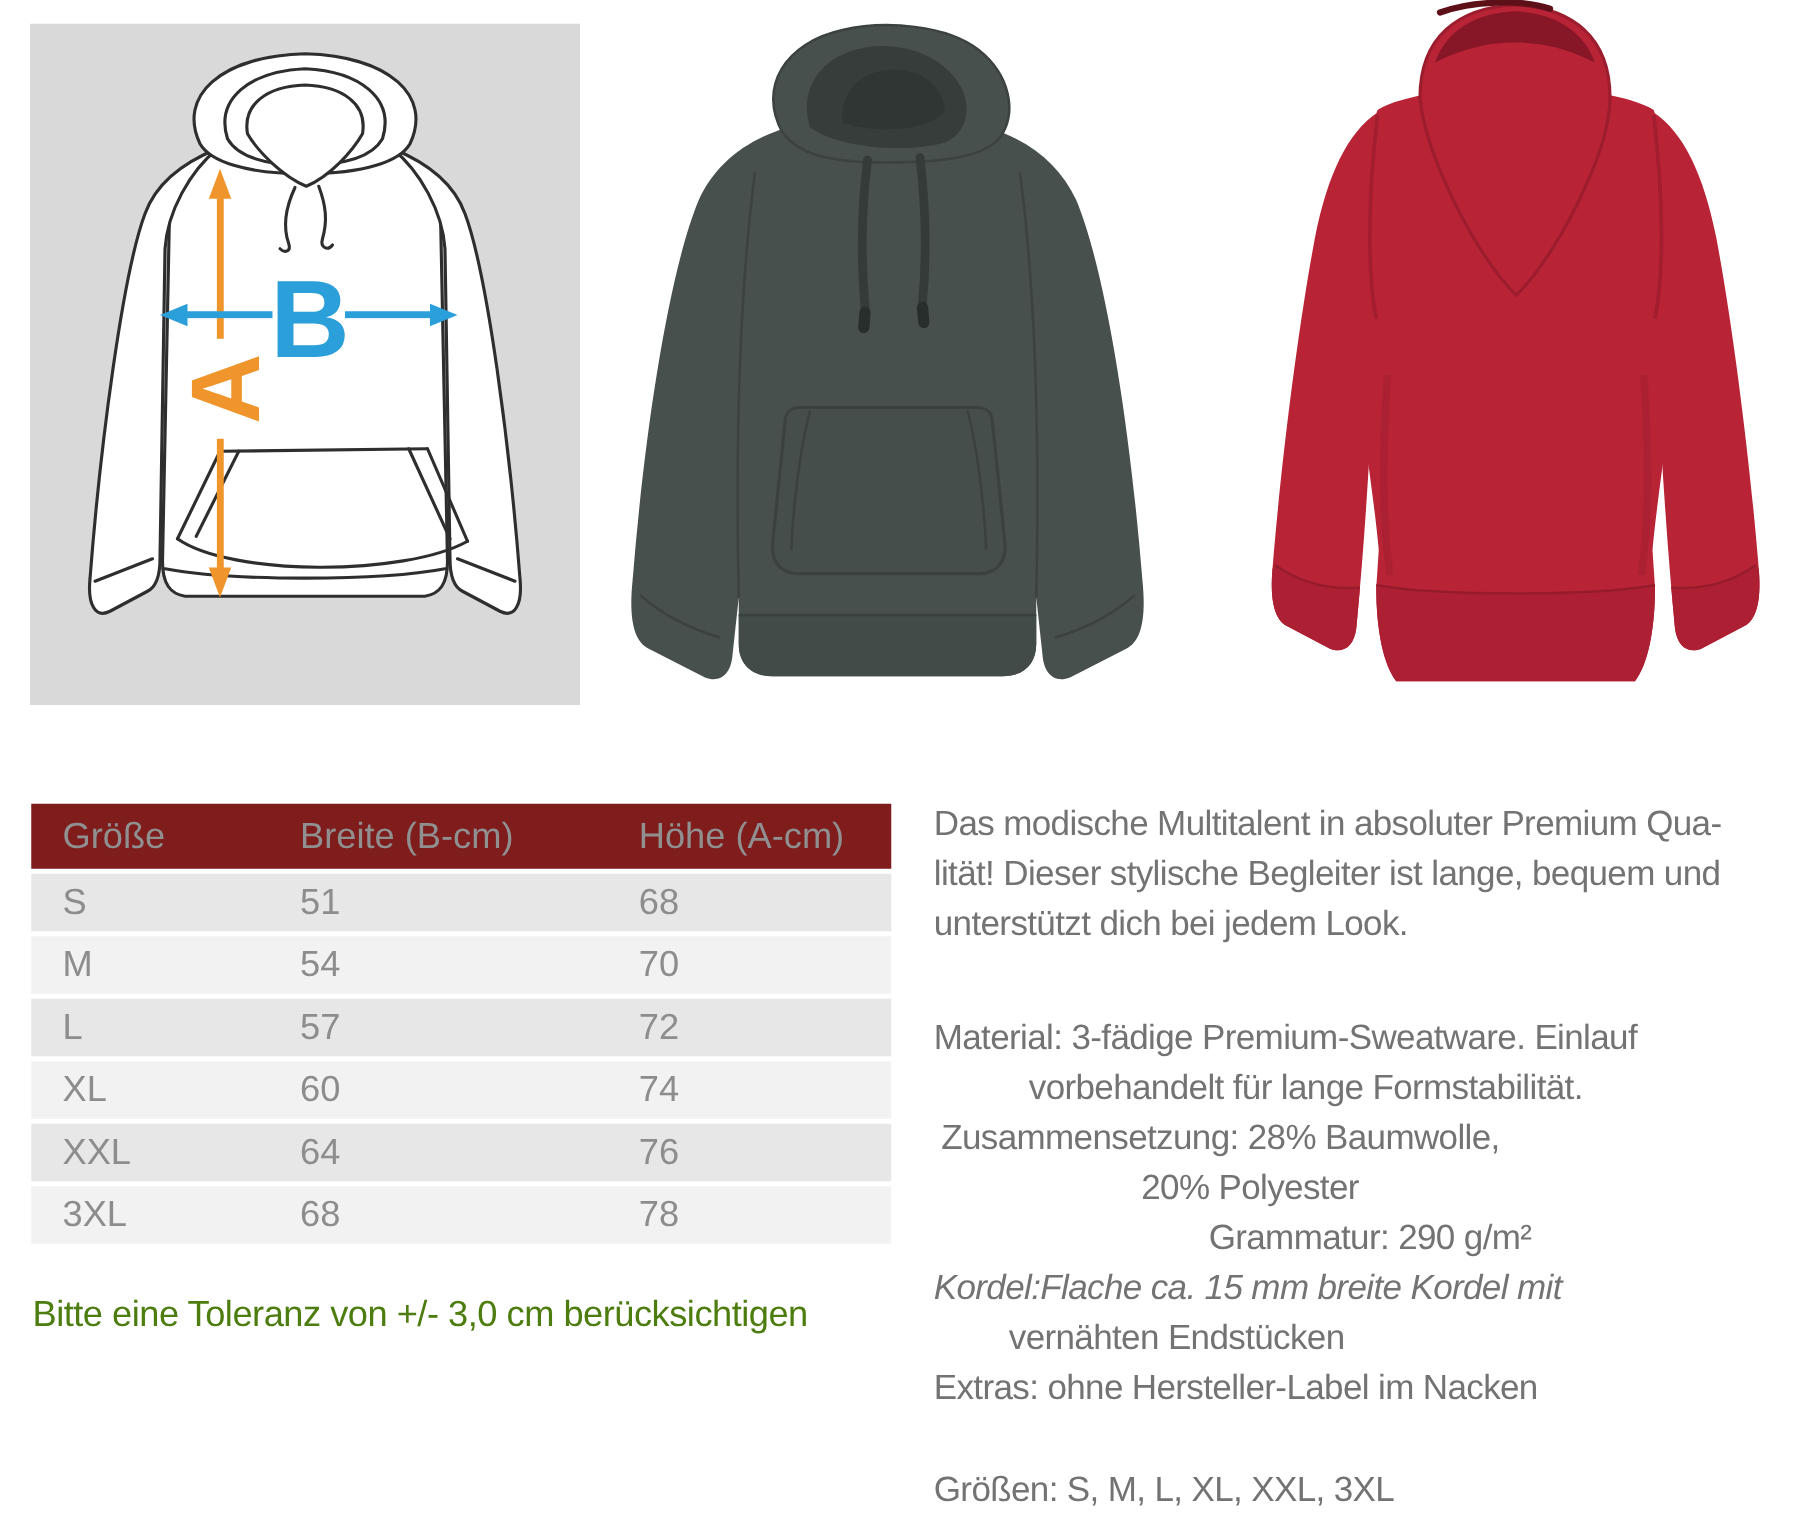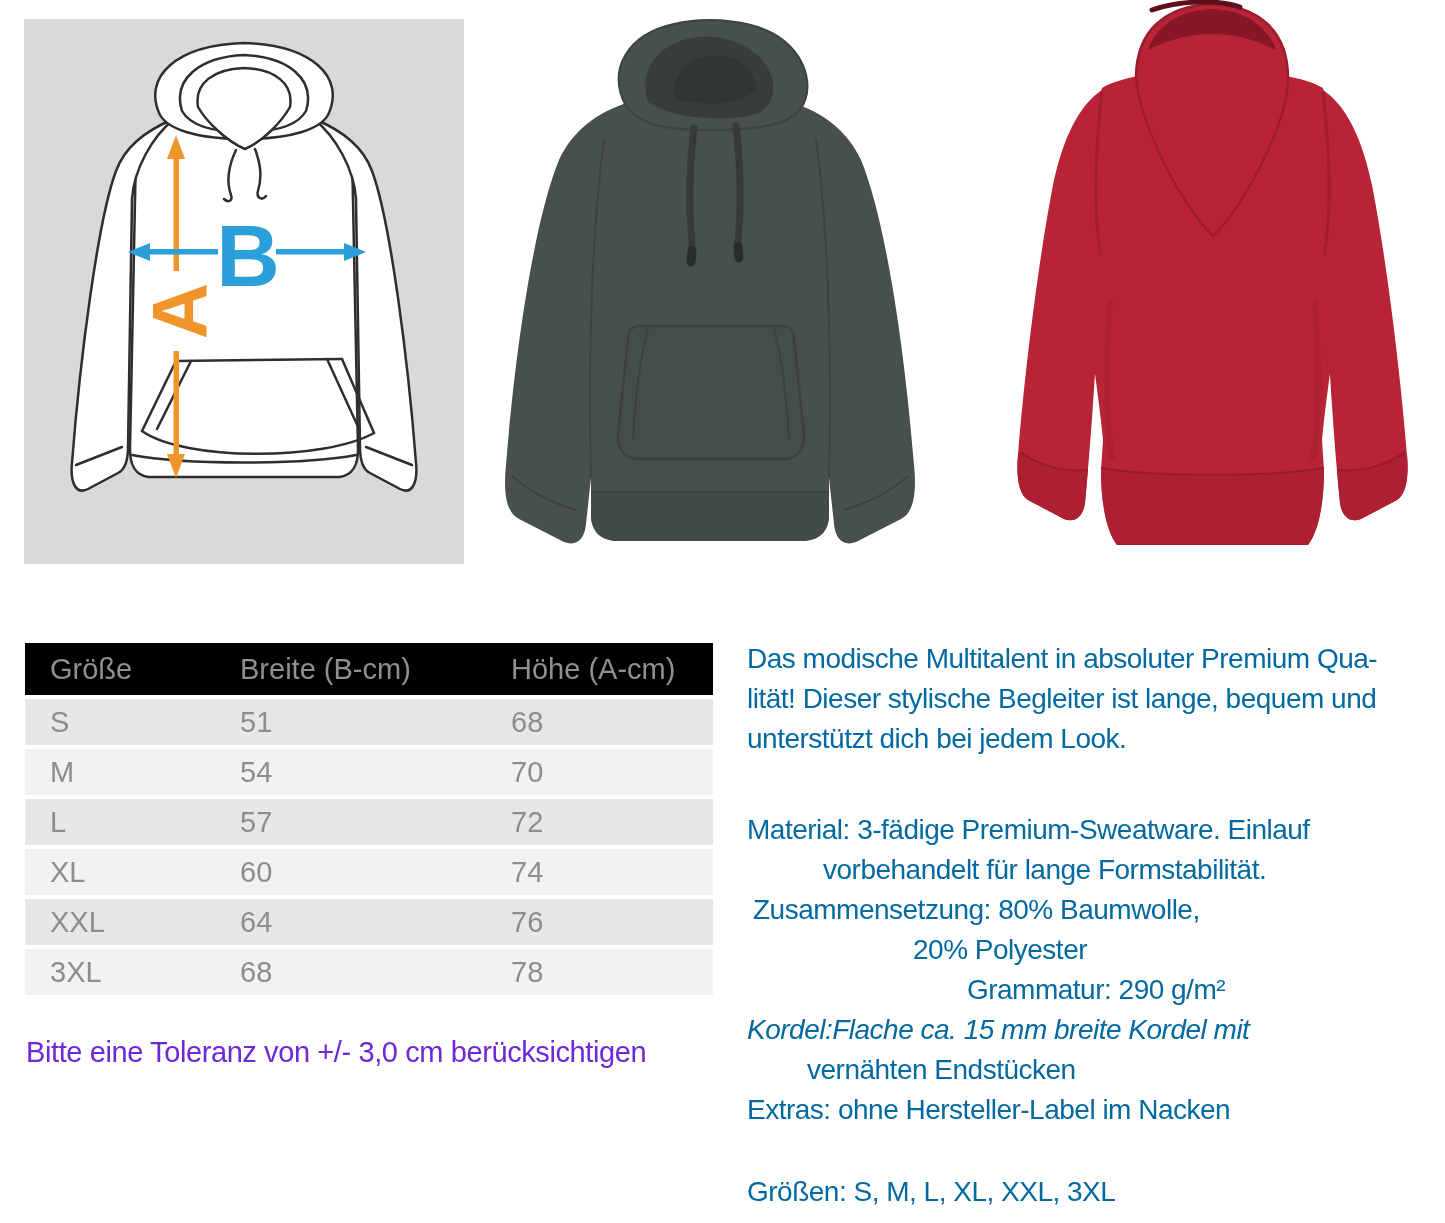--- a/index.html
+++ b/index.html
@@ -13,37 +13,37 @@
 
   
   .photo{position:absolute;}
   .photo-front{left:478px;top:10px;width:465px;height:560px;}
   .photo-back{left:990px;top:0px;width:445px;height:565px;}
   .photo svg{display:block;width:100%;height:100%;}
 
   
   .size-table{position:absolute;left:25px;top:643px;width:688px;font-size:29px;color:#8d8d8d;}
   .trow{position:relative;height:46px;margin-bottom:4px;}
-  .trow.head{height:52px;background:#000000;color:#909090;}
+  .trow.head{height:52px;background:#7f1d1d;color:#909090;}
   .trow.dark{background:#e7e7e7;}
   .trow.light{background:#f2f2f2;}
   .trow .c{position:absolute;top:0;line-height:inherit;white-space:nowrap;}
   .trow .c1{left:25px;}
   .trow .c2{left:215px;}
   .trow .c3{left:486px;}
   .trow{line-height:46px;}
   .trow.head{line-height:52px;}
 
   
-  .tolerance{position:absolute;left:26px;top:1036px;font-size:29px;color:#6d28d9;
+  .tolerance{position:absolute;left:26px;top:1036px;font-size:29px;color:#4d7c0f;
              letter-spacing:-0.4px;white-space:nowrap;}
 
   
   .description{position:absolute;left:747px;top:639px;width:698px;font-size:28px;
-               line-height:40px;color:#0369a1;letter-spacing:-0.5px;}
+               line-height:40px;color:#737373;letter-spacing:-0.5px;}
   .description .dline{white-space:nowrap;}
 
   .svgtxt{font-family:"Liberation Sans", sans-serif;font-weight:bold;}
 </style>
 </head>
 <body>
 
 <div class="stage">
 
   <div class="diagram-panel">
@@ -204,21 +204,21 @@
 
   <div class="tolerance">Bitte eine Toleranz von +/- 3,0 cm berücksichtigen</div>
 
   <div class="description" id="description">
       <div class="dline" style="padding-left: 0px;">Das modische Multitalent in absoluter Premium Qua-</div>
       <div class="dline" style="padding-left: 0px;">lität! Dieser stylische Begleiter ist lange, bequem und</div>
       <div class="dline" style="padding-left: 0px;">unterstützt dich bei jedem Look.</div>
       <div class="dline" style="height: 51px;"></div>
       <div class="dline" style="padding-left: 0px;">Material: 3-fädige Premium-Sweatware. Einlauf</div>
       <div class="dline" style="padding-left: 76px;">vorbehandelt für lange Formstabilität.</div>
-      <div class="dline" style="padding-left: 6px;">Zusammensetzung: 80% Baumwolle,</div>
+      <div class="dline" style="padding-left: 6px;">Zusammensetzung: 28% Baumwolle,</div>
       <div class="dline" style="padding-left: 166px;">20% Polyester</div>
       <div class="dline" style="padding-left: 0px; text-align: center;">Grammatur: 290 g/m²</div>
       <div class="dline" style="padding-left: 0px; font-style: italic;">Kordel:Flache ca. 15 mm breite Kordel mit</div>
       <div class="dline" style="padding-left: 60px;">vernähten Endstücken</div>
       <div class="dline" style="padding-left: 0px;">Extras: ohne Hersteller-Label im Nacken</div>
       <div class="dline" style="height: 42px;"></div>
       <div class="dline" style="padding-left: 0px;">Größen: S, M, L, XL, XXL, 3XL</div>
     </div>
 
 </div>

